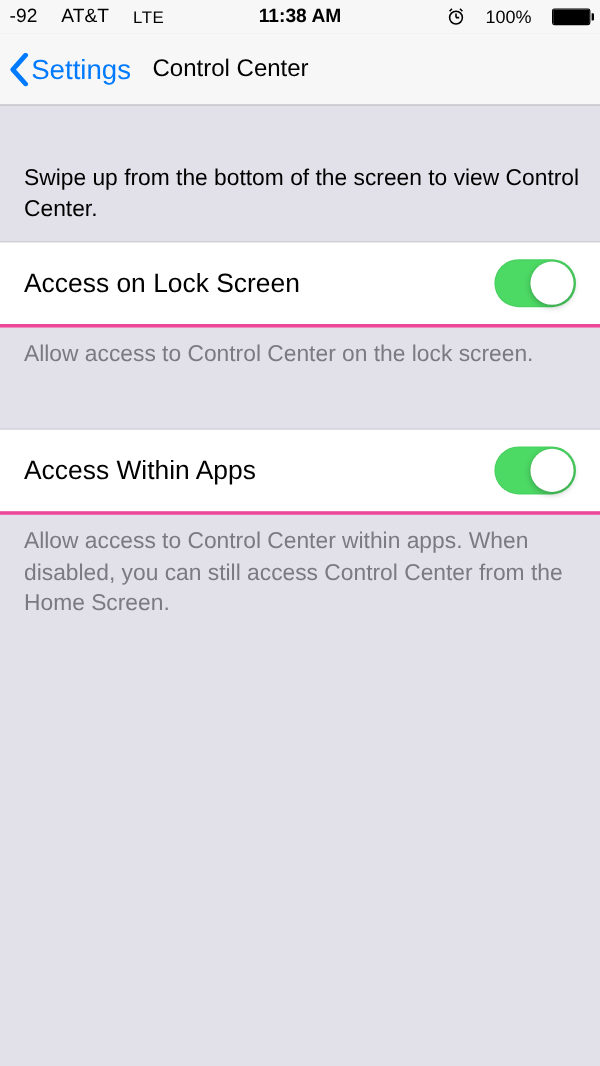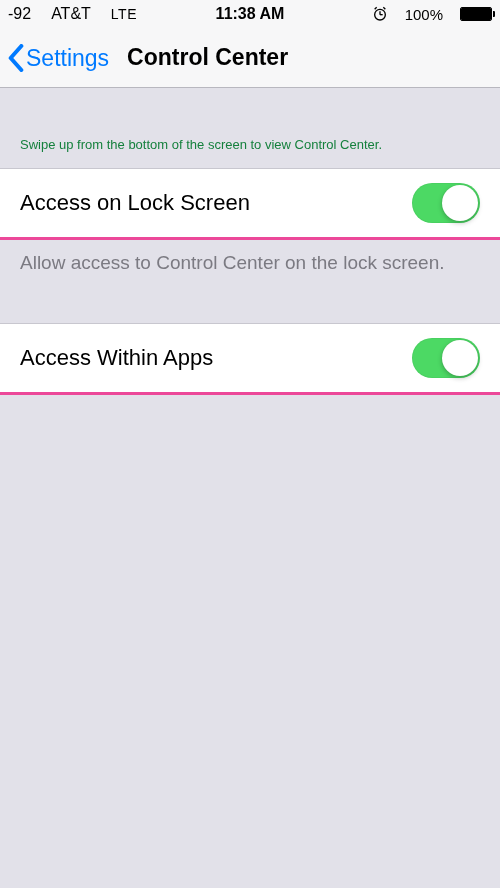--- a/index.html
+++ b/index.html
@@ -35,27 +35,27 @@
       height: 60px;
       background: #f7f7f8;
       border-bottom: 1px solid #b8b7bf;
       display: flex;
       align-items: center;
       padding: 0 6px;
       position: relative;
     }
     .back-button { display: flex; align-items: flex-end; color: #007aff; font-size: 23px; background:none; border:none; cursor:pointer; padding: 4px 2px; }
     .chevron-back { width: 16px; height: 28px; margin-right: 2px; }
-    .nav-title { font-size: 23px; font-weight: 700; color: #000; margin-left: 16px; }
+    .nav-title { font-size: 20px; font-weight: 400; color: #000; margin-left: 16px; }
 
     .content { padding-top: 48px; }
     .section-header {
       padding: 0 8px 14px 20px;
-      color: #15803d;
-      font-size: 13px;
+      color: #000000;
+      font-size: 19px;
       line-height: 1.35;
     }
     .row {
       background: #fff;
       border-top: 1px solid #c8c7cf;
       border-bottom: 3px solid #ec4899;
       display: flex;
       align-items: center;
       justify-content: space-between;
       padding: 14px 20px 14px 20px;
@@ -134,14 +134,15 @@
   <div class="section-footer">Allow access to Control Center on the lock screen.</div>
 
   <div class="group-gap"></div>
 
   <div class="row">
     <span class="row-label">Access Within Apps</span>
     <div class="switch">
       <div class="switch-knob"></div>
     </div>
   </div>
+  <div class="section-footer">Allow access to Control Center within apps. When disabled, you can still access Control Center from the Home Screen.</div>
 
 </div>
 
 </body></html>

